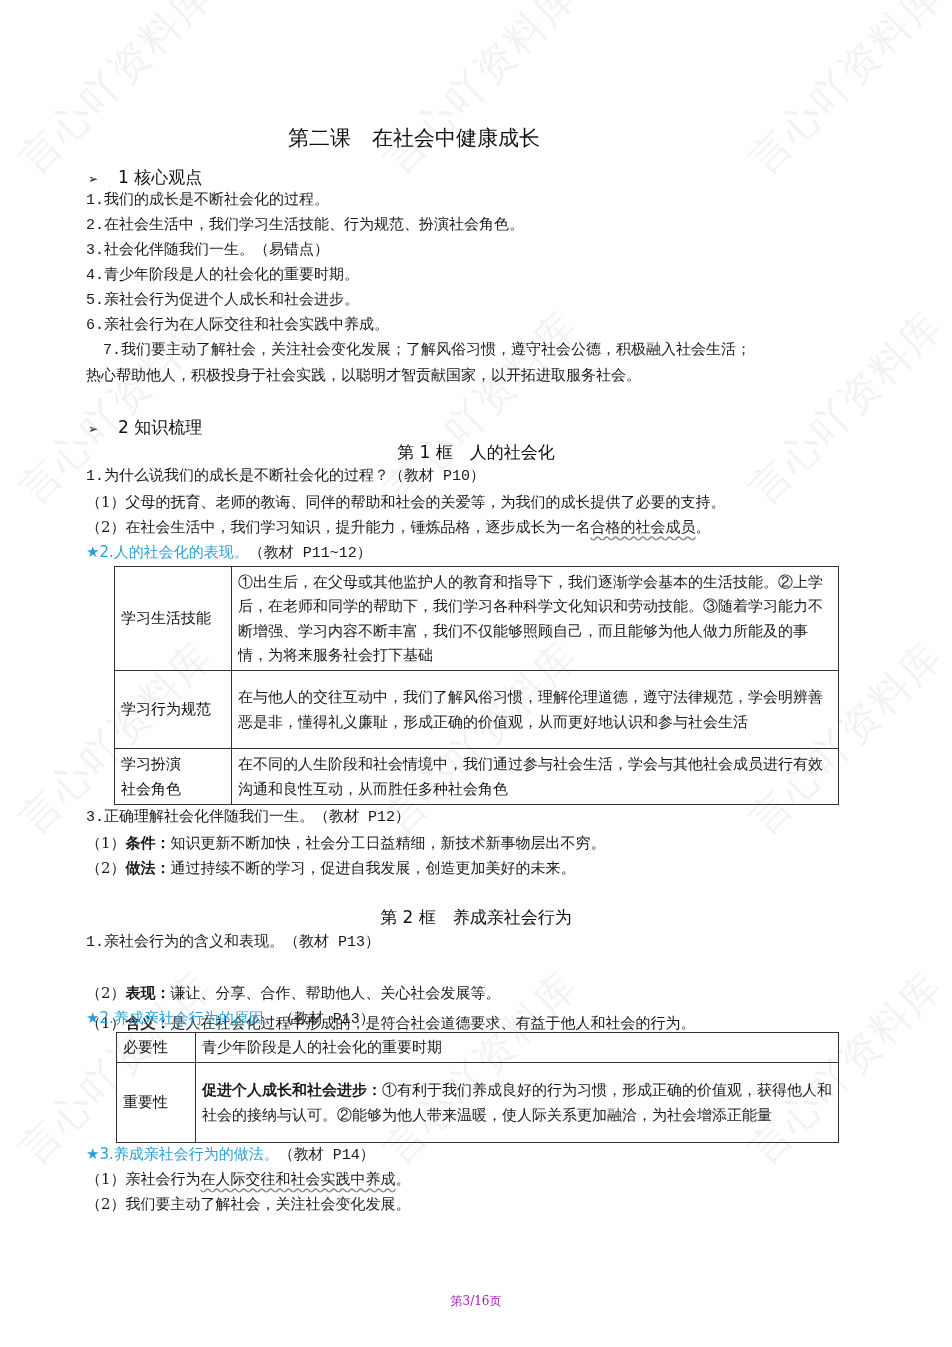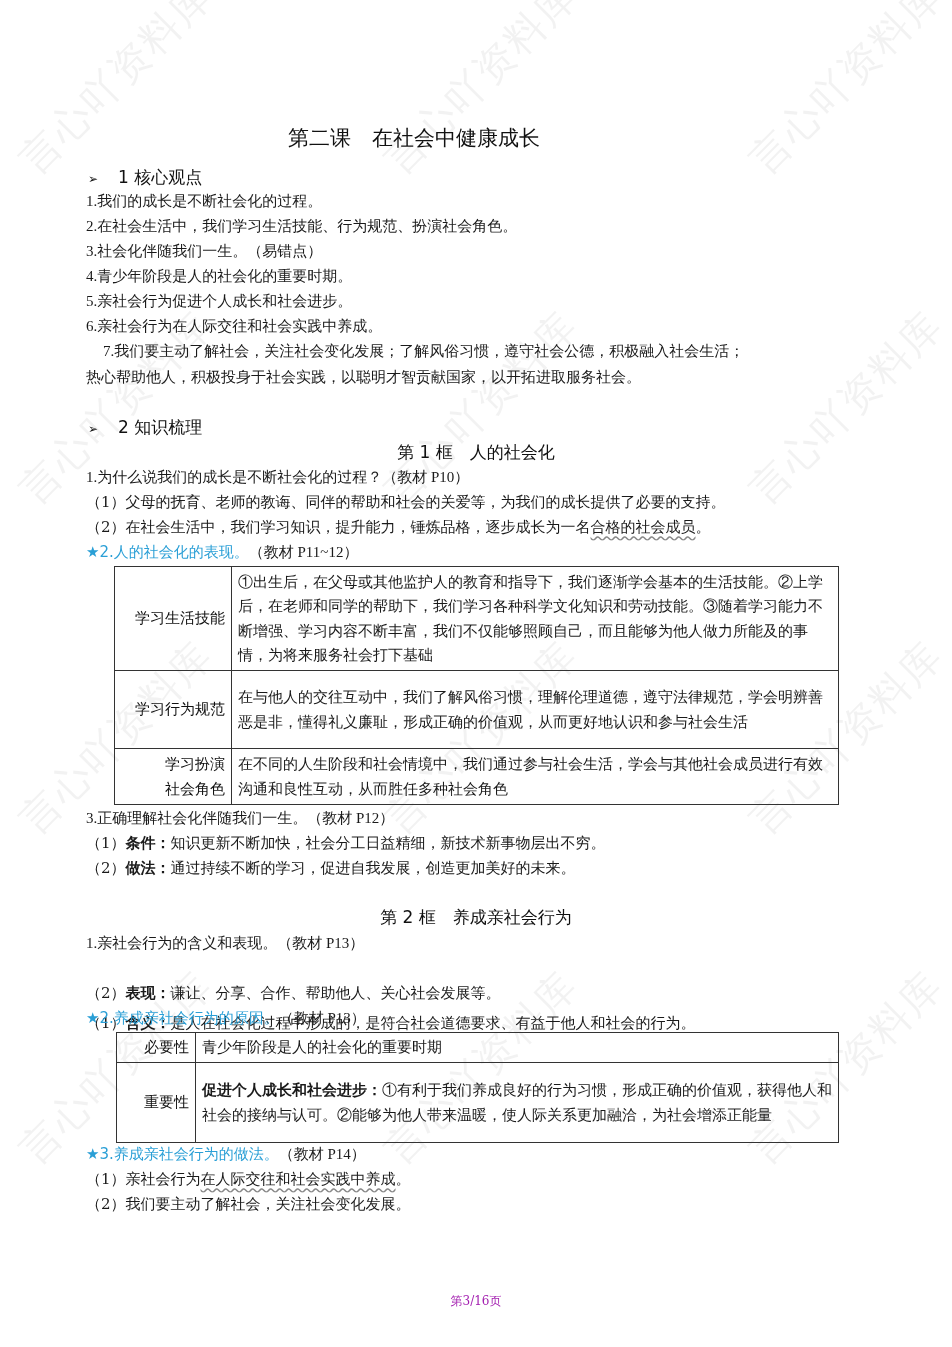--- a/index.html
+++ b/index.html
@@ -21,34 +21,34 @@
   }
   .sec-head {
     position: absolute; left: 88px; font-family: "DejaVu Sans", sans-serif;
     font-size: 17px; color: #111;
   }
   .sec-head .arrow { display: inline-block; width: 30px; font-size: 12px; }
   .line {
     position: absolute; left: 86px; font-size: 15px; line-height: 22px;
     white-space: nowrap; color: #1a1a1a;
   }
-  .sans { font-family: Liberation Serif, serif; }
+  .sans { font-family: Liberation Mono, monospace; }
   .sub-title {
     position: absolute; left: 0; width: 952px; text-align: center;
     font-family: "DejaVu Sans", sans-serif; font-size: 17px; color: #111;
   }
   .blue { color: #2a9fd6; font-family: "DejaVu Sans", sans-serif; }
   .bold { font-weight: bold; font-family: "DejaVu Sans", sans-serif; }
   .ul { text-decoration: underline; text-decoration-style: wavy; text-decoration-color: #888; text-underline-offset: 3px; }
   table.kt {
     position: absolute; border-collapse: collapse; font-size: 15px;
   }
   table.kt td { border: 1px solid #333; vertical-align: middle; padding: 0 6px; line-height: 24.5px; color: #1a1a1a; }
   table.kt td.head {
-    text-align: right; font-family: Liberation Serif, serif; font-size: 15px; color: #111;
+    text-align: left; font-family: Liberation Serif, serif; font-size: 15px; color: #111;
   }
   table.kt { border: 1.5px solid #222; }
   .footer {
     position: absolute; top: 1293px; left: 0; width: 952px; text-align: center;
     font-size: 12px; color: #a21caf;
   }
 </style>
 </head>
 <body>
 

